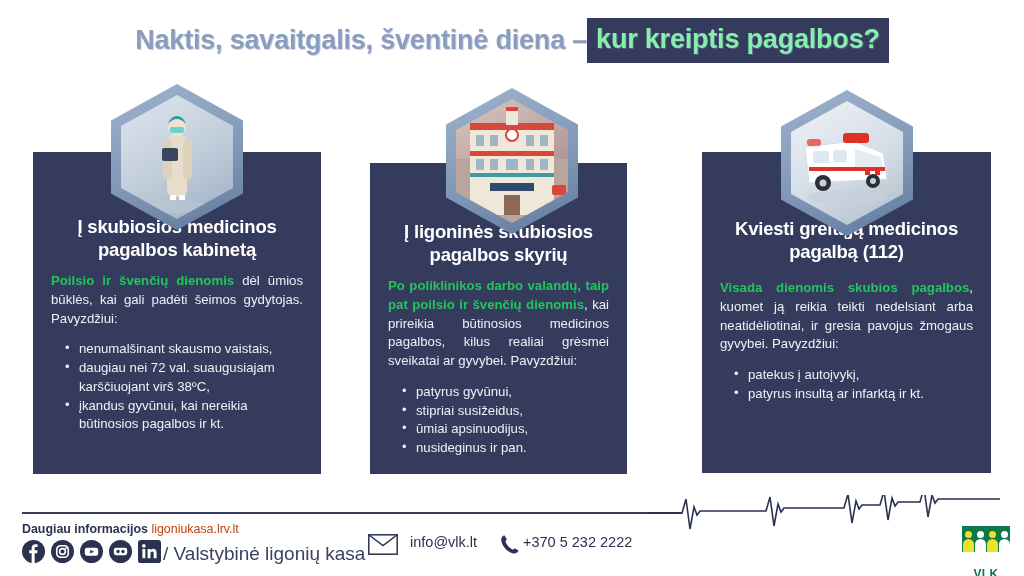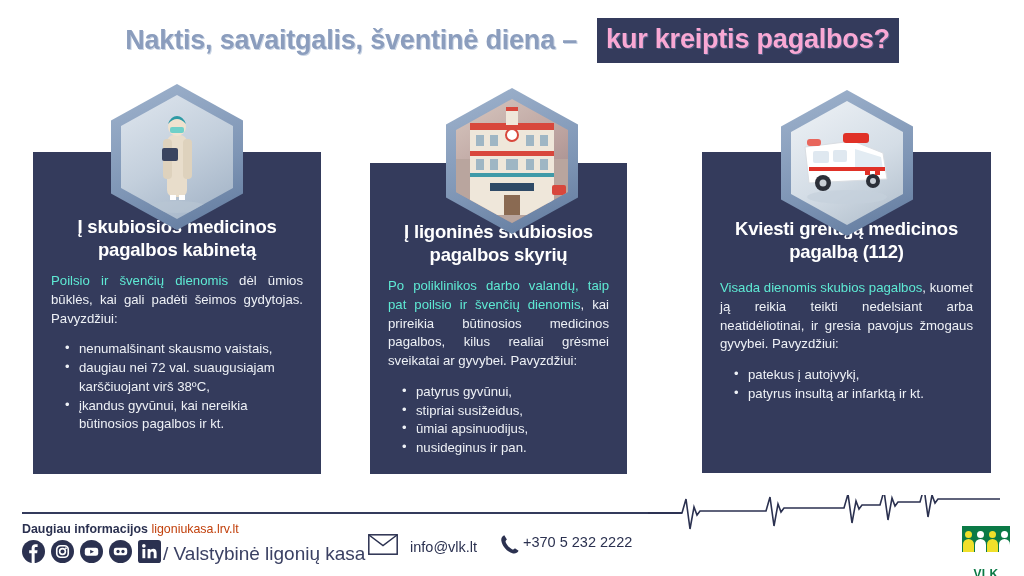--- a/index.html
+++ b/index.html
@@ -14,25 +14,25 @@
   
   .title-row {
     position: absolute; left: 0; top: 18px; width: 1024px;
     display: flex; justify-content: center; align-items: center;
     white-space: nowrap;
   }
   .title-plain {
     font-size: 27px; font-weight: 700; letter-spacing: -0.2px;
     color: #8b9dbd;
     text-shadow: 1px 1px 0 #c9d4e4;
-    padding-right: 20px;
+    padding-right: 0;
   }
   .title-hl {
     font-size: 27px; font-weight: 700; letter-spacing: -0.2px;
-    color: #f9a8d4;
+    color: #86efac;
     background: #343b5c;
     padding: 6px 9px 8px 9px;
     text-shadow: 1px 1px 0 #555f86;
     text-align: center;
   }
 
   
   .card {
     position: absolute;
     background: #343b5c;
@@ -71,21 +71,21 @@
   }
   .card-1 .card-title { padding-top: 63px; }
   .card-2 .card-title { padding-top: 57px; }
   .card-3 .card-title { padding-top: 65px; }
 
   .card-body {
     font-size: 13.2px; line-height: 1.42; color: #eef1f6;
     text-align: justify; margin-top: 11px;
   }
   .card-3 .card-body { margin-top: 16px; }
-  .lead { color: #5eead4; font-weight: 400; }
+  .lead { color: #22c55e; font-weight: 700; }
 
   ul.bullets { list-style: none; margin-top: 12px; padding-left: 14px; }
   ul.bullets li {
     position: relative; padding-left: 14px;
     font-size: 13.2px; line-height: 1.42; text-align: left;
   }
   ul.bullets li::before {
     content: "•"; position: absolute; left: 0; top: -1px; font-size: 13px;
   }
 
@@ -103,21 +103,21 @@
   .more-info b { font-weight: 700; }
   .more-info .url { font-weight: 400; color: #c2410c; }
 
   .socials { position: absolute; left: 22px; top: 540px; display: flex; gap: 6px; align-items: center; }
   .socials svg { display: block; }
   .handle {
     position: absolute; left: 163px; top: 543px;
     font-size: 19px; color: #3b4163; white-space: nowrap;
   }
 
-  .contact-mail { position: absolute; left: 368px; top: 534px; display: flex; align-items: center; gap: 12px; }
+  .contact-mail { position: absolute; left: 368px; top: 534px; display: flex; gap: 12px; }
   .contact-phone { position: absolute; left: 500px; top: 534px; display: flex; gap: 3px; }
   .contact-txt { font-size: 14.5px; color: #2b3150; white-space: nowrap; }
 
   .vlk-logo { position: absolute; left: 962px; top: 526px; width: 48px; height: 42px; }
   .vlk-top { width: 48px; height: 26px; background: #0b7a46; position: relative; overflow: hidden; }
   .vlk-figs { position: absolute; left: 0; top: 3px; width: 48px; height: 23px; display: flex; justify-content: space-around; align-items: flex-end; }
   .fig { width: 11px; }
   .fig .head { width: 7px; height: 7px; border-radius: 50%; background: #f0e02a; margin: 0 auto 1px; }
   .fig .body { width: 11px; height: 13px; background: #f0e02a; border-radius: 6px 6px 0 0; }
   .fig.w .head { background: #ffffff; }

